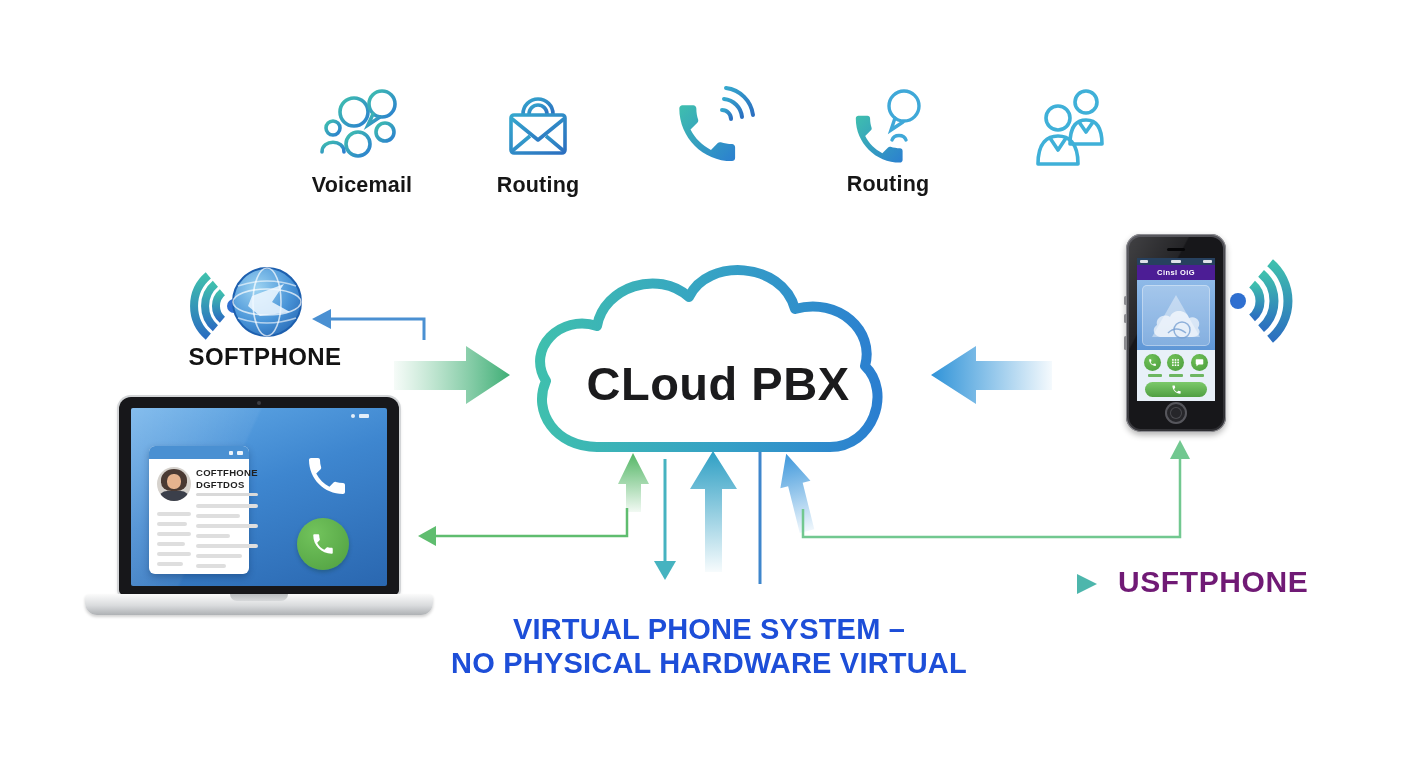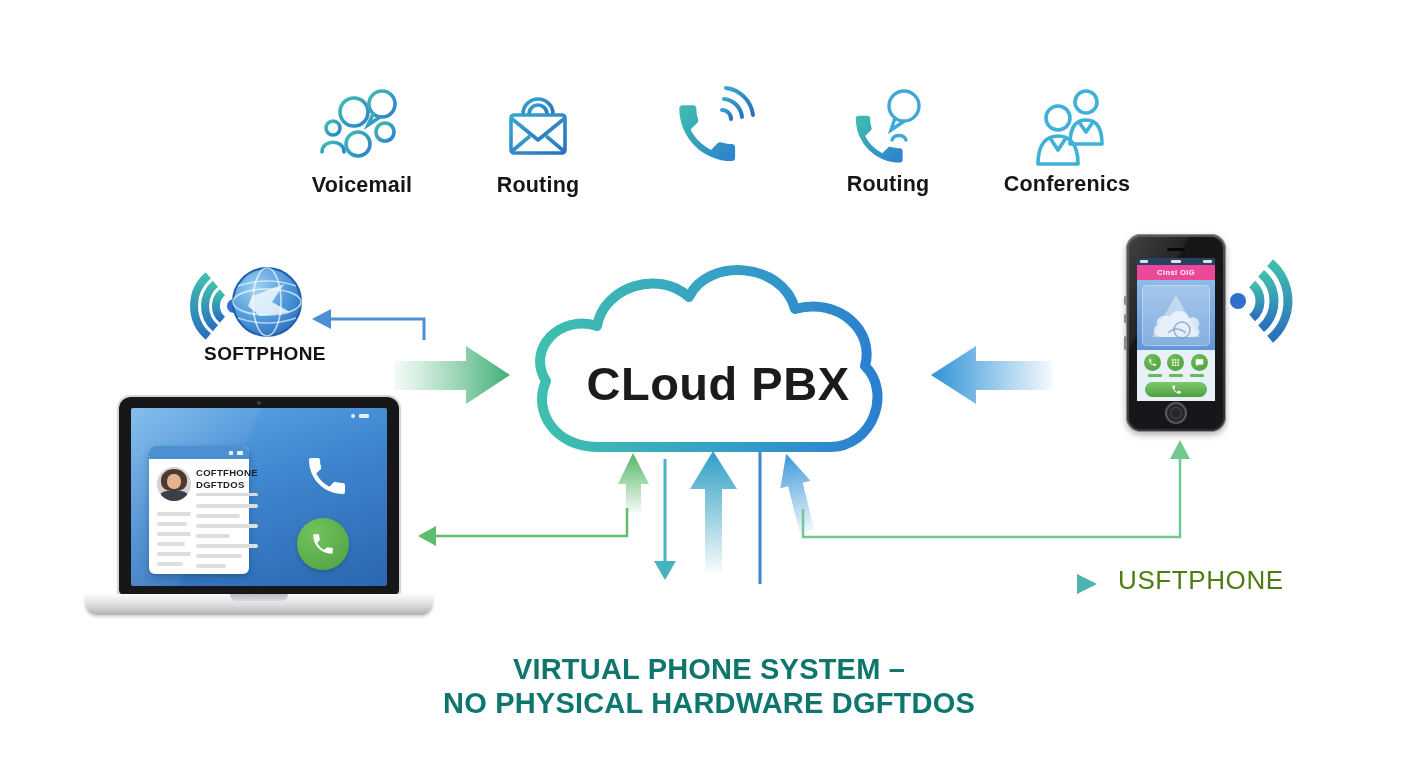--- a/index.html
+++ b/index.html
@@ -13,29 +13,29 @@
     position:absolute;width:180px;text-align:center;
     font-size:21.5px;font-weight:700;color:#161616;letter-spacing:.2px;
   }
   
   .cloud-label{
     position:absolute;left:558px;top:356px;width:320px;text-align:center;
     font-size:47px;font-weight:700;color:#1b1b1d;letter-spacing:.5px;
   }
   .softphone-label{
     position:absolute;left:185px;top:343px;width:160px;text-align:center;
-    font-size:19px;font-weight:700;color:#131313;letter-spacing:.4px;
+    font-size:24px;font-weight:700;color:#131313;letter-spacing:.4px;
   }
   .usftphone-label{
     position:absolute;left:1118px;top:565px;width:170px;
-    font-size:26px;font-weight:400;color:#4d7c0f;letter-spacing:.6px;
+    font-size:30px;font-weight:700;color:#701a75;letter-spacing:.6px;
   }
   .footer-title{
-    position:absolute;left:404px;top:652px;width:610px;text-align:center;
-    font-size:29px;font-weight:700;color:#0f766e;line-height:34px;letter-spacing:.2px;
+    position:absolute;left:404px;top:612px;width:610px;text-align:center;
+    font-size:29px;font-weight:700;color:#1d4ed8;line-height:34px;letter-spacing:.2px;
   }
   
   .laptop-bezel{
     position:absolute;left:119px;top:397px;width:280px;height:198px;
     background:#17171a;border-radius:12px 12px 5px 5px;
     box-shadow:0 0 0 2px #d3d5d7, 0 2px 4px rgba(0,0,0,.25);
   }
   .laptop-screen{
     position:absolute;left:12px;top:11px;width:256px;height:178px;
     background:linear-gradient(160deg,#63abe8 0%,#3e86cf 45%,#2a67b0 100%);
@@ -87,21 +87,21 @@
   .phone-bezel{
     position:absolute;left:3px;top:3px;right:3px;bottom:3px;background:#17171a;border-radius:12px;overflow:hidden;
   }
   .phone-gloss{
     position:absolute;left:0;top:0;width:100%;height:100%;
     background:linear-gradient(118deg,rgba(255,255,255,.18) 0%,rgba(255,255,255,.06) 30%,rgba(255,255,255,0) 31%);
   }
   .phone-speaker{position:absolute;left:50%;top:11px;width:18px;height:3px;margin-left:-9px;background:#060608;border-radius:2px;}
   .phone-screen{position:absolute;left:8px;top:21px;width:78px;height:143px;background:#e8f0f8;overflow:hidden;}
   .p-status{position:absolute;left:0;top:0;width:100%;height:7px;background:#27415f;}
-  .p-header{position:absolute;left:0;top:7px;width:100%;height:15px;background:#ec4899;
+  .p-header{position:absolute;left:0;top:7px;width:100%;height:15px;background:#4c1d95;
     color:#fff;font-size:7.5px;font-weight:700;text-align:center;line-height:15px;letter-spacing:.4px;}
   .p-main{position:absolute;left:0;top:22px;width:100%;height:70px;background:linear-gradient(#8fbae8,#5f97d6);}
   .p-panel{position:absolute;left:5px;top:5px;right:5px;bottom:4px;border-radius:5px;
     background:rgba(255,255,255,.22);box-shadow:inset 0 0 0 1px rgba(255,255,255,.35);overflow:hidden;}
   .p-btnrow{position:absolute;left:0;top:92px;width:100%;height:24px;display:flex;justify-content:space-around;align-items:center;padding:0 4px;box-sizing:border-box;}
   .p-btn{width:17px;height:17px;border-radius:50%;background:radial-gradient(circle at 35% 30%,#6fc057,#4b9c3d);display:flex;align-items:center;justify-content:center;}
   .p-lblrow{position:absolute;left:0;top:116px;width:100%;display:flex;justify-content:space-around;padding:0 8px;box-sizing:border-box;}
   .p-lbl{width:14px;height:2.5px;background:#57ab46;border-radius:1px;opacity:.85;}
   .p-pill{position:absolute;left:8px;top:124px;width:62px;height:15px;border-radius:8px;
     background:linear-gradient(#7cc96a,#4f9f42);display:flex;align-items:center;justify-content:center;}
@@ -279,29 +279,28 @@
       <circle cx="66" cy="22" r="11"></circle>
       <path d="M 50 64 C 50 44, 58 40, 66 40 C 74 40, 82 44, 82 64 Z M 59 42 L 66 52 L 73 42"></path>
       <circle cx="38" cy="38" r="12"></circle>
       <path d="M 18 84 C 18 62, 28 56, 38 56 C 48 56, 58 62, 58 84 Z M 30 58 L 38 70 L 46 58"></path>
     </g>
   </svg>
 
   <div class="feature-label" style="left:272px;top:173px">Voicemail</div>
   <div class="feature-label" style="left:448px;top:173px">Routing</div>
   <div class="feature-label" style="left:798px;top:172px">Routing</div>
-  <div class="feature-label" style="left:977px;top:172px">Conferenics</div>
 
   <div class="cloud-label">CLoud PBX</div>
   <div class="softphone-label">SOFTPHONE</div>
   <div class="usftphone-label">USFTPHONE</div>
 
   <div class="footer-title">
     <div>VIRTUAL PHONE SYSTEM –</div>
-    <div>NO PHYSICAL HARDWARE DGFTDOS</div>
+    <div>NO PHYSICAL HARDWARE VIRTUAL</div>
   </div>
 
   <div class="laptop-bezel">
     <div class="laptop-cam"></div>
     <div class="laptop-screen">
       <div class="laptop-sheen"></div>
       <div class="status-dot" style="right:18px;top:6px;width:10px;height:4px"></div>
       <div class="status-dot" style="right:32px;top:6px;width:4px;height:4px;border-radius:50%"></div>
 
       <div class="contact-card">

